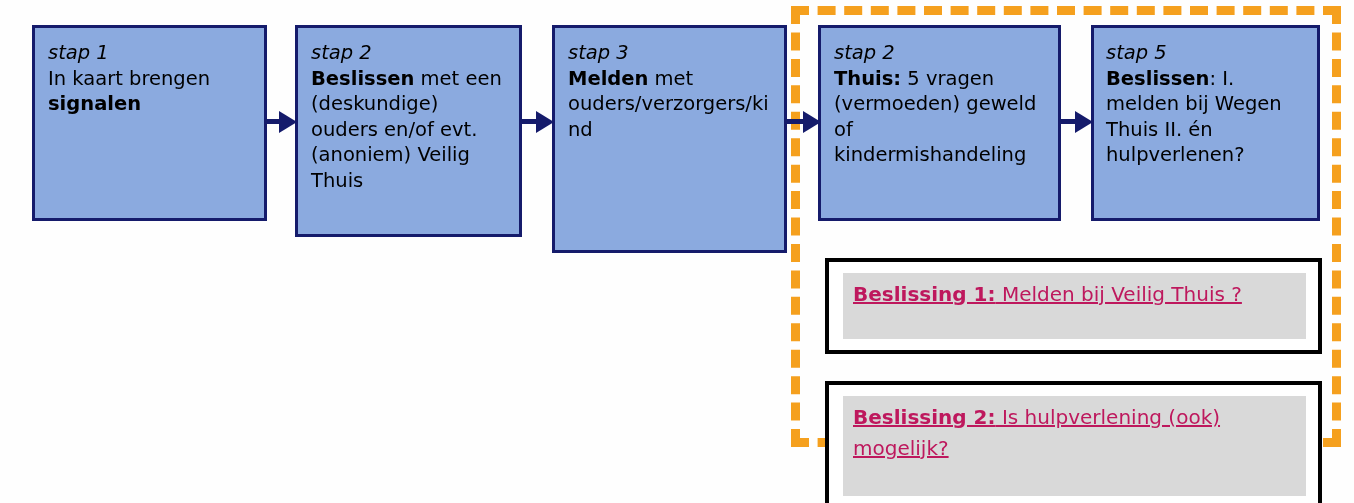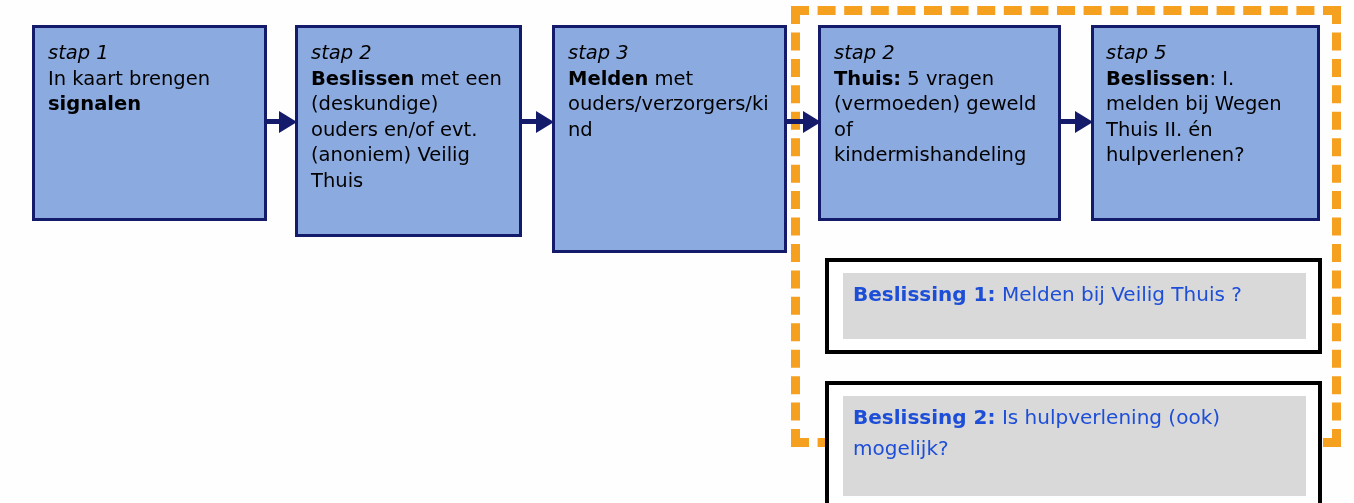--- a/index.html
+++ b/index.html
@@ -86,21 +86,22 @@
   .decision-inner {
     background: #D9D9D9;
     width: 100%;
     height: 100%;
     box-sizing: border-box;
     padding: 6px 10px 6px 10px;
   }
   .decision-text {
     font-size: 20px;
     line-height: 31px;
-    color: #1d4ed8;
+    color: #be185d;
+    text-decoration: underline;
   }
 </style>
 </head>
 <body>
 
 <div id="canvas">
 
   <div class="scope-region"></div>
 
   <div class="step-box" style="left:32px; top:25px; width:235px; height:196px;">

